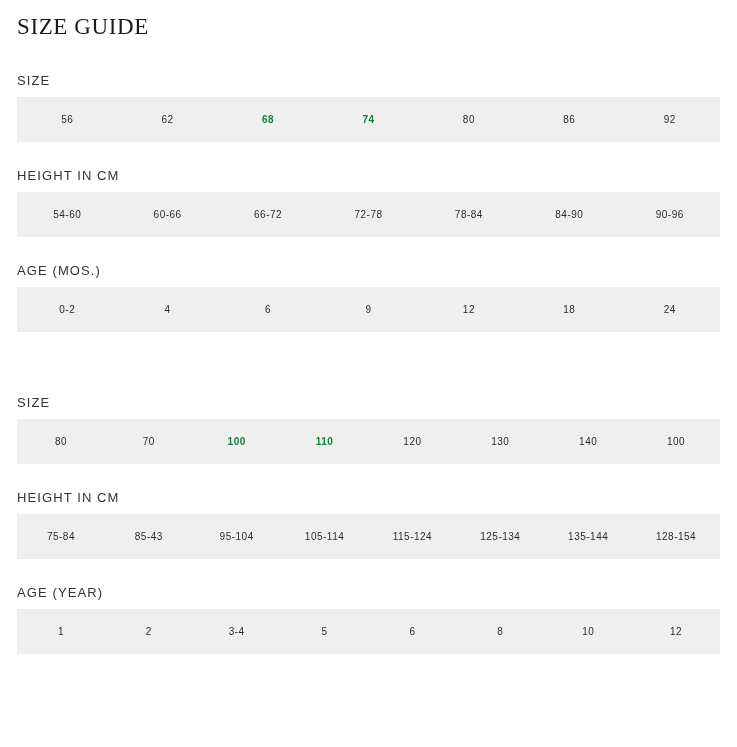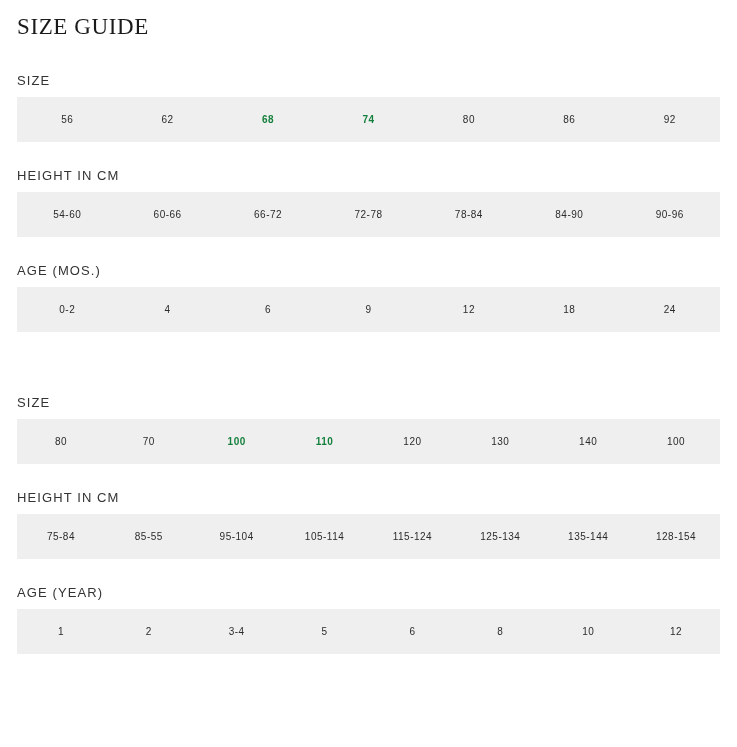--- a/index.html
+++ b/index.html
@@ -120,21 +120,21 @@
       <div class="cell bold">110</div>
       <div class="cell">120</div>
       <div class="cell">130</div>
       <div class="cell">140</div>
       <div class="cell">100</div>
     </div>
 
     <div class="row-label">HEIGHT IN CM</div>
     <div class="table-row">
       <div class="cell">75-84</div>
-      <div class="cell">85-55</div>
+      <div class="cell">85-43</div>
       <div class="cell">95-104</div>
       <div class="cell">105-114</div>
       <div class="cell">115-124</div>
       <div class="cell">125-134</div>
       <div class="cell">135-144</div>
       <div class="cell">128-154</div>
     </div>
 
     <div class="row-label">AGE (YEAR)</div>
     <div class="table-row">

